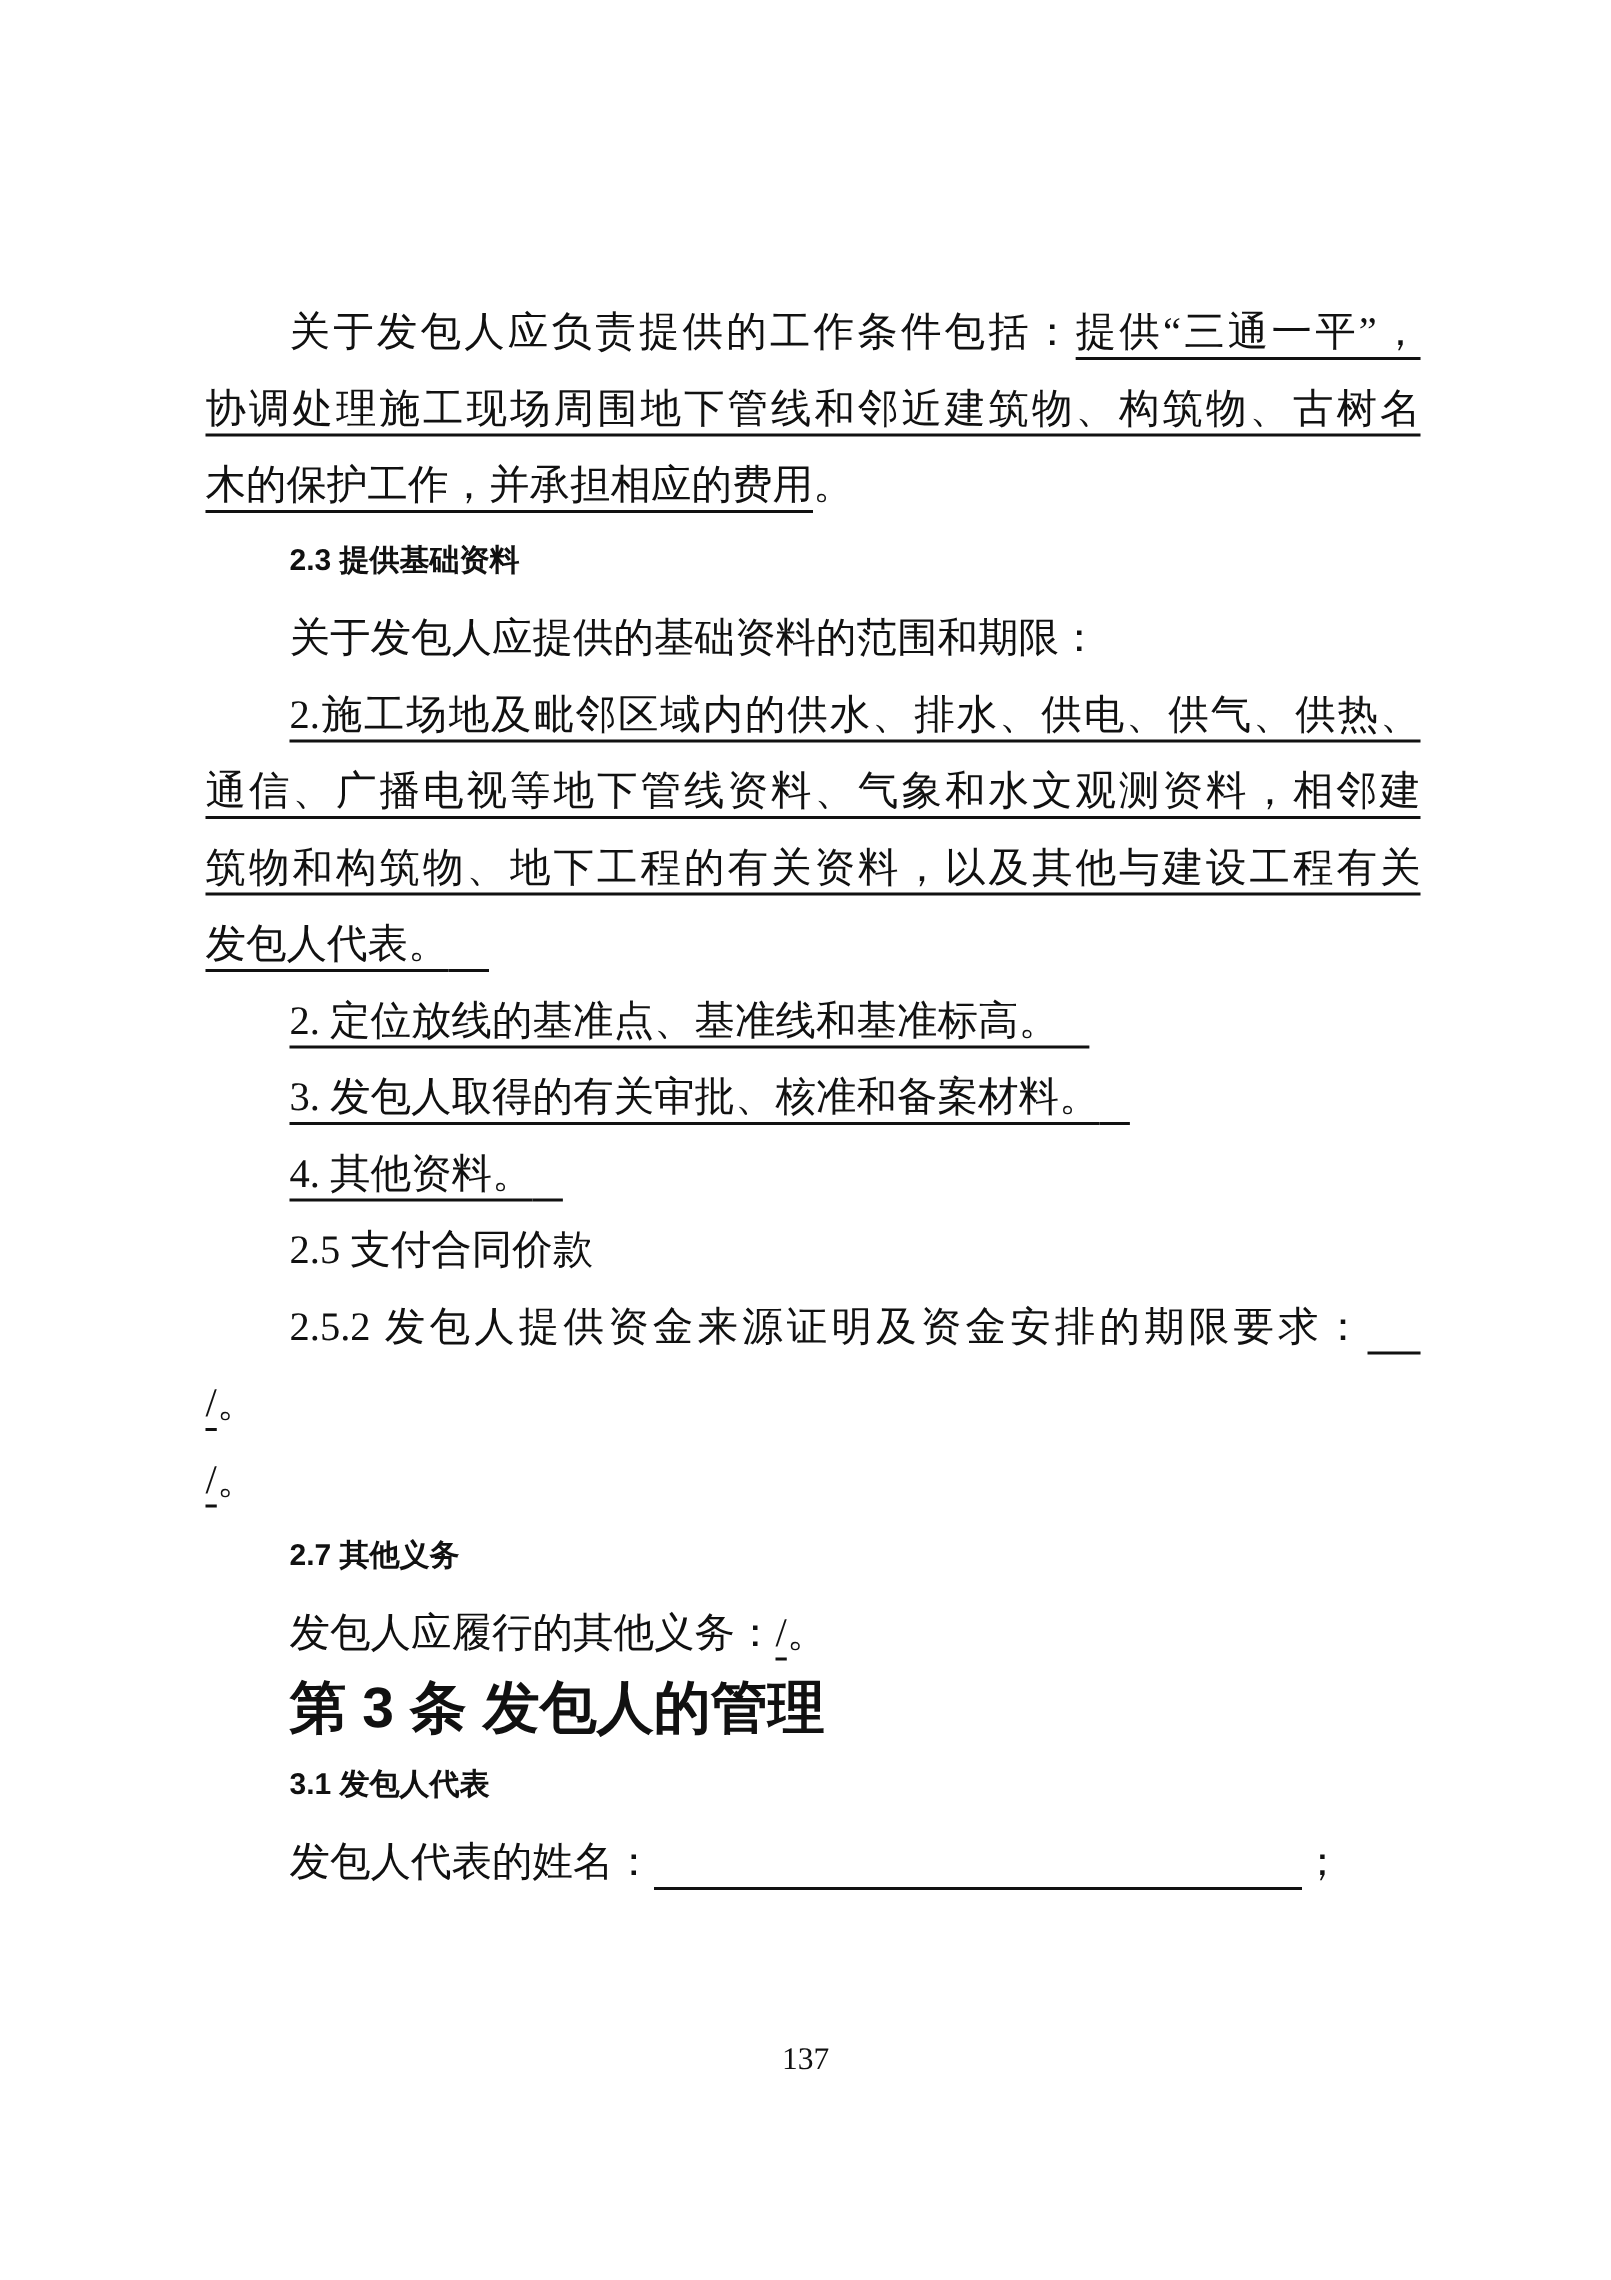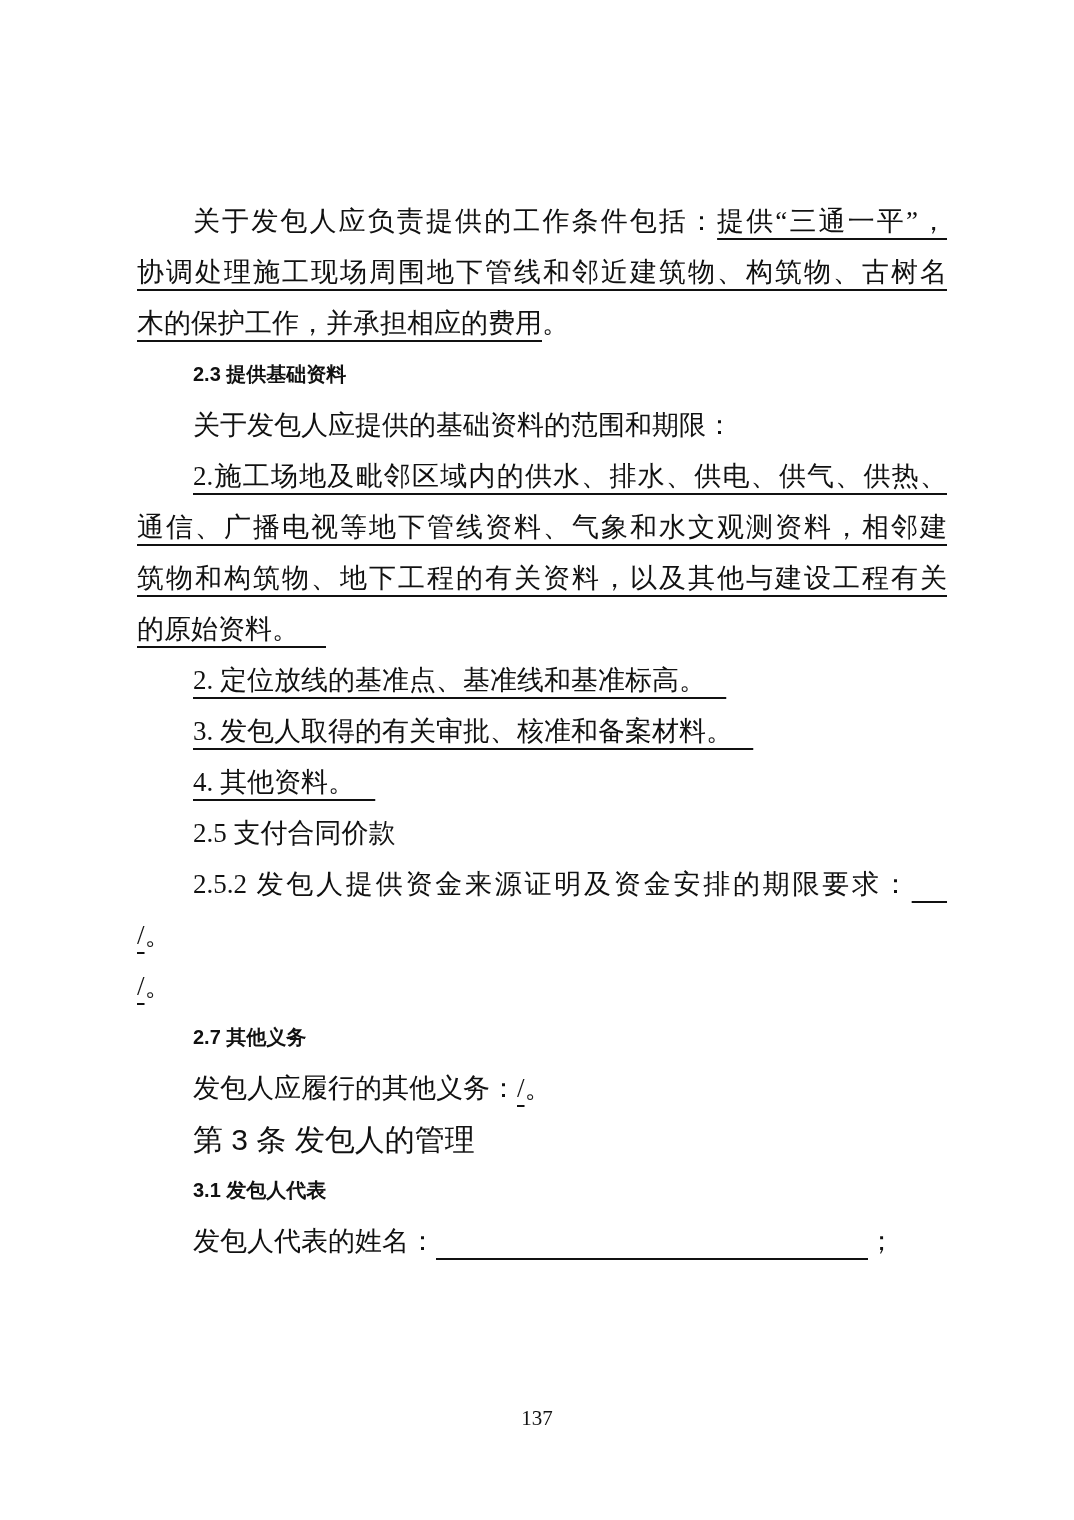--- a/index.html
+++ b/index.html
@@ -37,55 +37,54 @@
   .line.indent {
     padding-left: 56px;
   }
   .line.h2 {
     font-family: "Liberation Sans", "DejaVu Sans", sans-serif;
     font-weight: bold;
     font-size: 20px;
   }
   .line.h1 {
     font-family: "Liberation Sans", "DejaVu Sans", sans-serif;
-    font-weight: normal;
-    font-size: 30px;
+    font-weight: bold;
+    font-size: 38px;
   }
   .u {
     text-decoration-line: underline;
     text-decoration-thickness: 2px;
     text-decoration-color: #111111;
     text-underline-offset: 8px;
   }
   .page-number {
     position: absolute;
     left: 0;
     top: 1360px;
     width: 100%;
     text-align: center;
     font-family: "Liberation Serif", "DejaVu Serif", serif;
     font-size: 21px;
     color: #111111;
-    margin-top: 46px;
   }
 </style>
 </head>
 <body>
 
 <div class="page">
   <div class="content">
       <div class="line body indent just"><span>关于发包人应负责提供的工作条件包括：</span><span class="u">提供“三通一平”，</span></div>
       <div class="line body just"><span class="u">协调处理施工现场周围地下管线和邻近建筑物、构筑物、古树名</span></div>
       <div class="line body"><span class="u">木的保护工作，并承担相应的费用</span><span>。</span></div>
       <div class="line h2 indent"><span>2.3 提供基础资料</span></div>
       <div class="line body indent"><span>关于发包人应提供的基础资料的范围和期限：</span></div>
       <div class="line body indent just"><span class="u">2.施工场地及毗邻区域内的供水、排水、供电、供气、供热、</span></div>
       <div class="line body just"><span class="u">通信、广播电视等地下管线资料、气象和水文观测资料，相邻建</span></div>
       <div class="line body just"><span class="u">筑物和构筑物、地下工程的有关资料，以及其他与建设工程有关</span></div>
-      <div class="line body"><span class="u">的原始资料。</span><span class="u">&nbsp;&nbsp;&nbsp;&nbsp;</span></div>
+      <div class="line body"><span class="u">发包人代表。</span><span class="u">&nbsp;&nbsp;&nbsp;&nbsp;</span></div>
       <div class="line body indent"><span class="u">2. 定位放线的基准点、基准线和基准标高。</span><span class="u">&nbsp;&nbsp;&nbsp;</span></div>
       <div class="line body indent"><span class="u">3. 发包人取得的有关审批、核准和备案材料。</span><span class="u">&nbsp;&nbsp;&nbsp;</span></div>
       <div class="line body indent"><span class="u">4. 其他资料。</span><span class="u">&nbsp;&nbsp;&nbsp;</span></div>
       <div class="line body indent"><span>2.5 支付合同价款</span></div>
       <div class="line body indent just"><span>2.5.2 发包人提供资金来源证明及资金安排的期限要求：</span><span class="u">&nbsp;&nbsp;&nbsp;&nbsp;</span></div>
       <div class="line body"><span class="u">/</span><span>。</span></div>
       <div class="line body"><span class="u">/</span><span>。</span></div>
       <div class="line h2 indent"><span>2.7 其他义务</span></div>
       <div class="line body indent"><span>发包人应履行的其他义务：</span><span class="u">/</span><span>。</span></div>
       <div class="line h1 indent"><span>第 3 条  发包人的管理</span></div>

